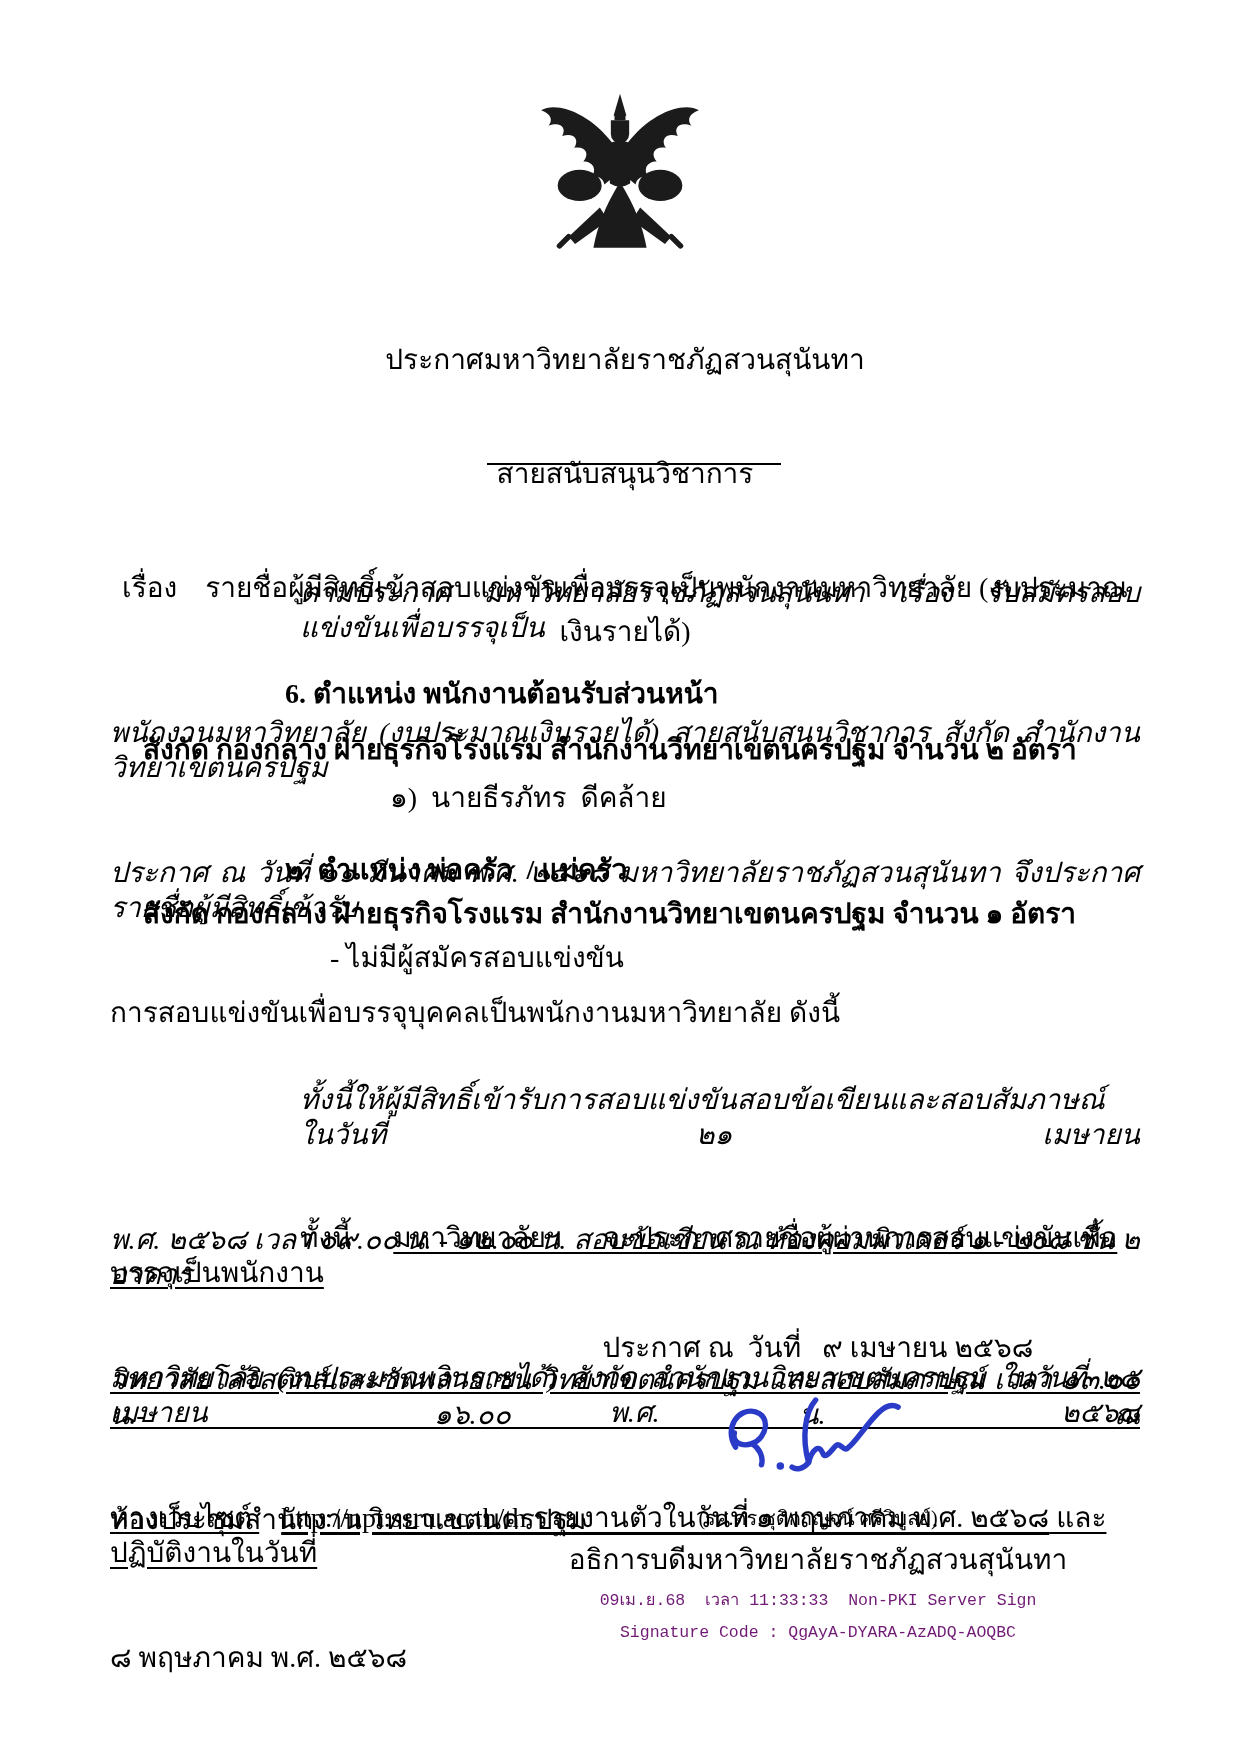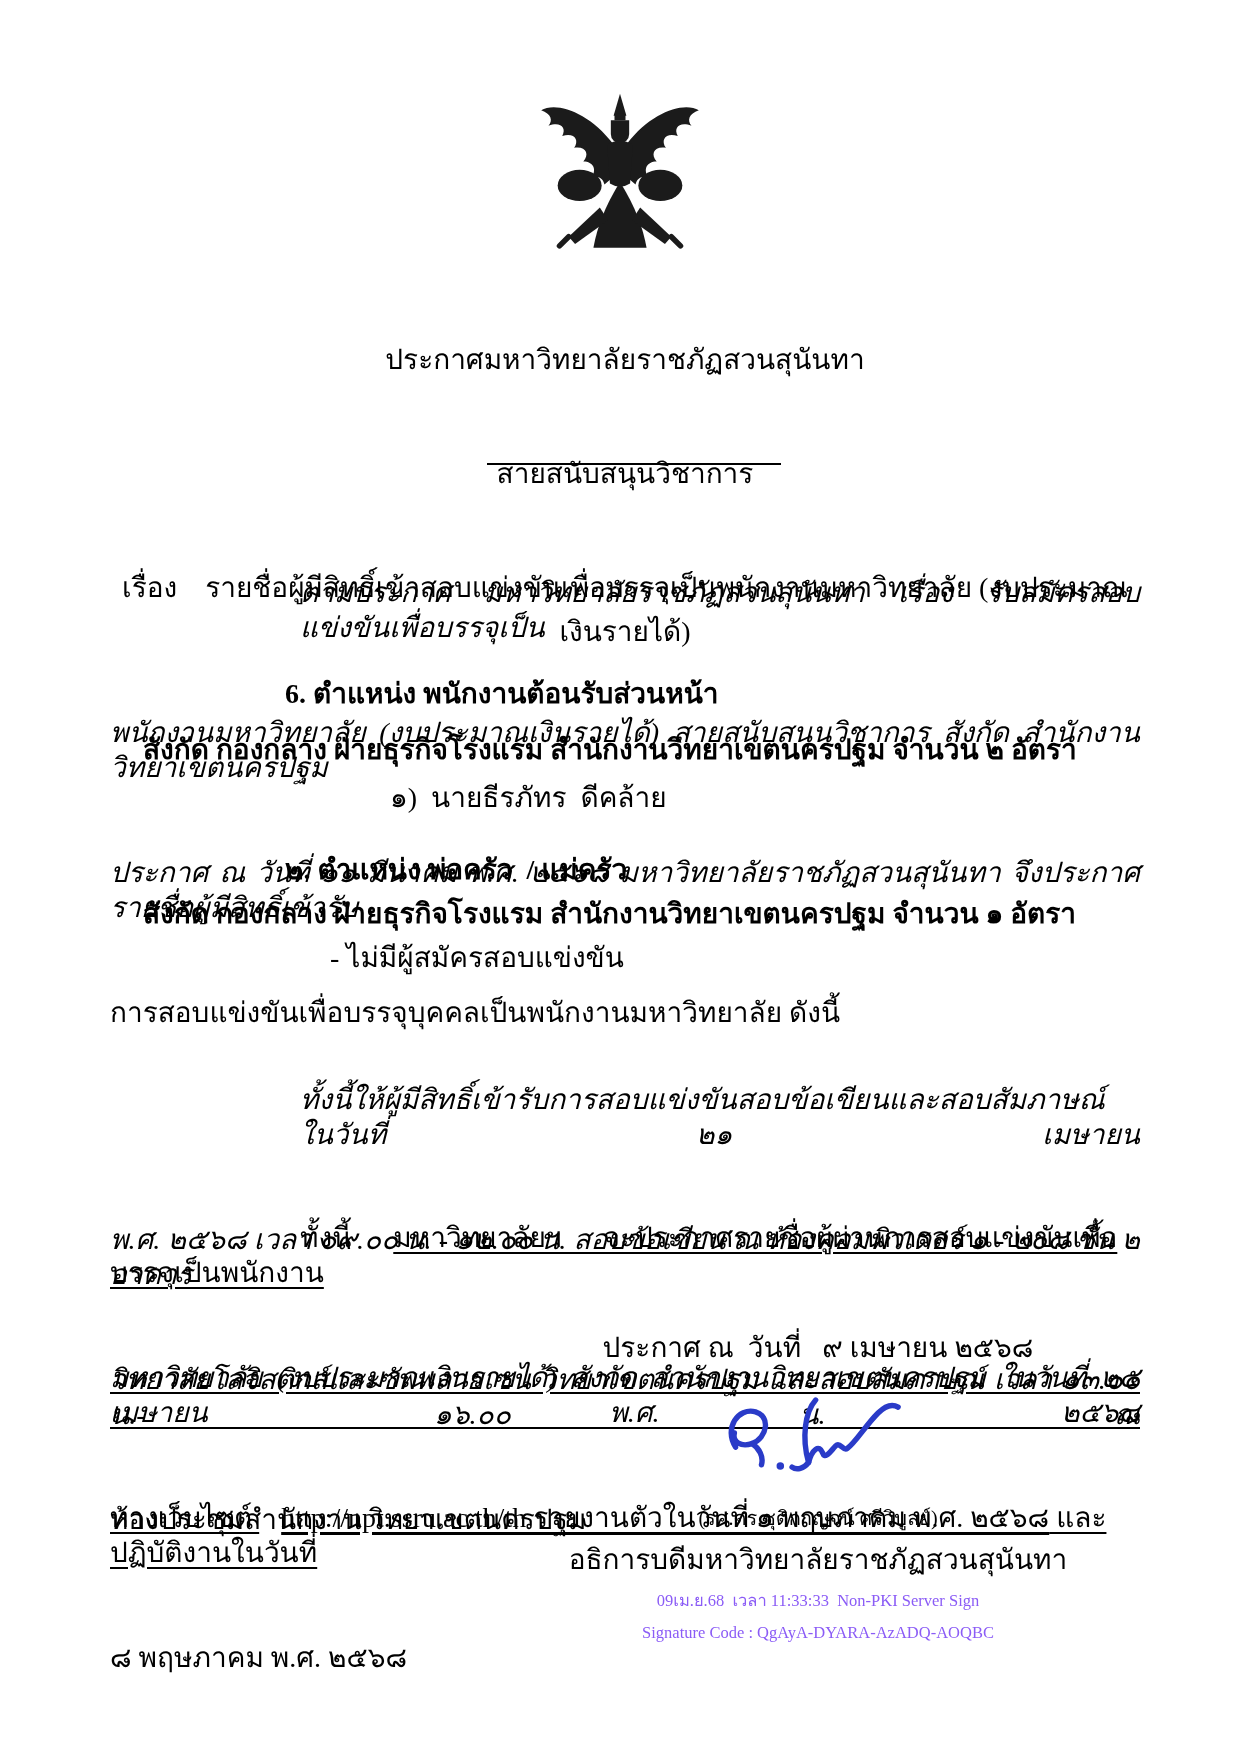--- a/index.html
+++ b/index.html
@@ -29,21 +29,21 @@
   .heading2{left:285px;top:852px;width:900px;}
   .sangkat2{left:143px;top:896px;width:1050px;}
   .cand2{left:330px;top:940px;width:700px;}
   .exam{left:110px;top:1012px;width:1030px;}
   .result{left:110px;top:1150px;width:1030px;}
   .signoff{left:568px;top:1328px;width:500px;text-align:center;}
   .signoff .date{font-size:28px;line-height:40px;white-space:pre-wrap;}
   .sigwrap{height:122px;margin-top:6px;}
   .signoff .name{font-size:20px;line-height:40px;margin-top:2px;}
   .signoff .pos{font-size:28px;line-height:44px;}
-  .meta{font-family:Liberation Serif, serif;color:#8b5cf6;font-size:16.5px;line-height:22px;white-space:pre-wrap;}
+  .meta{font-family:Liberation Mono, monospace;color:#701a75;font-size:16.5px;line-height:22px;white-space:pre-wrap;}
   .meta1{margin-top:8px;}
   .meta2{margin-top:10px;}
   .emblem{left:510px;top:88px;width:220px;height:182px;}
 </style>
 </head>
 <body>
 
 <div class="page">
 
   <div class="abs emblem">

